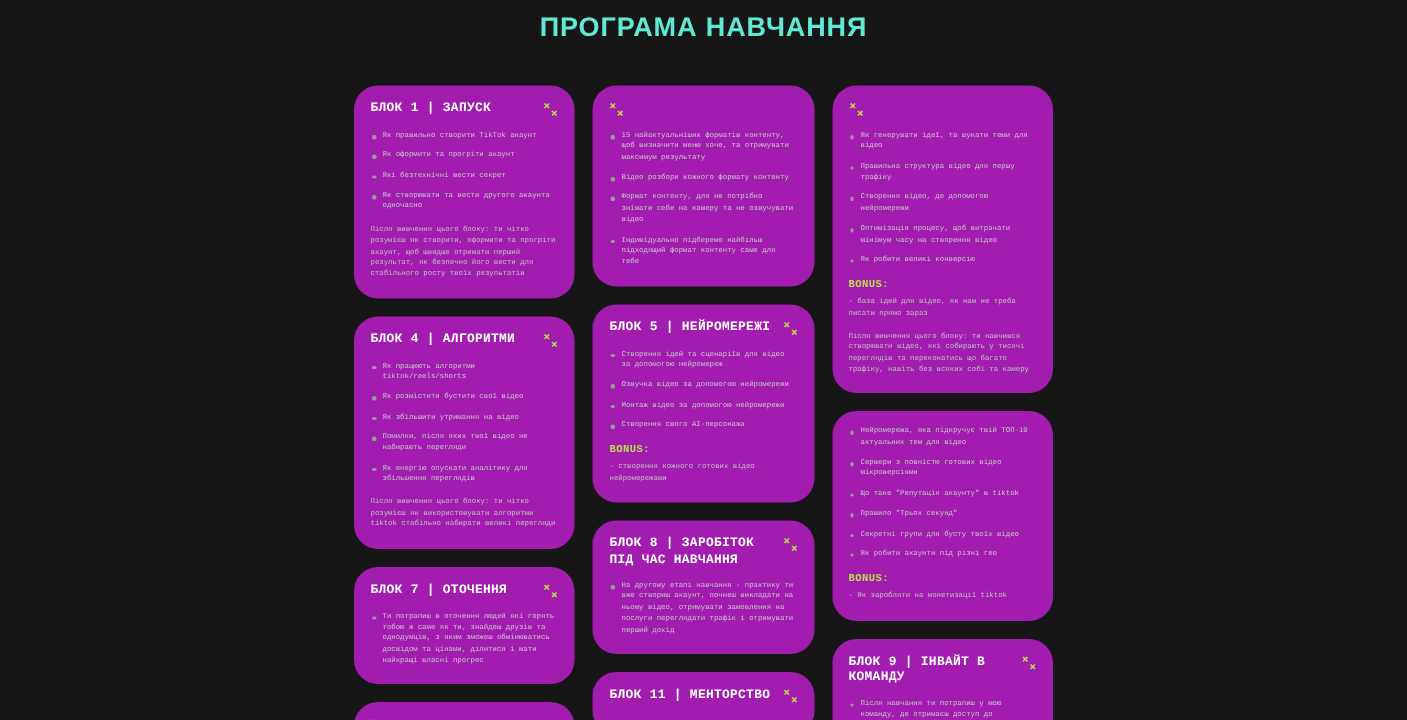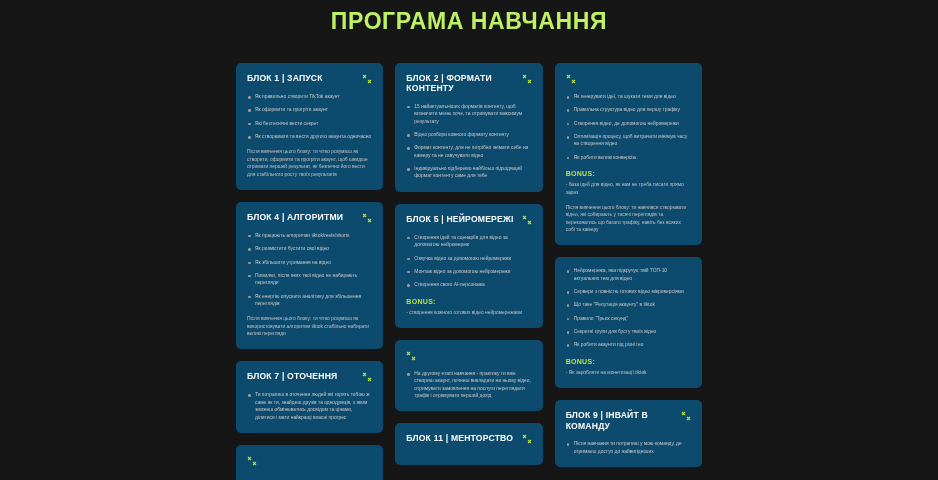--- a/index.html
+++ b/index.html
@@ -11,45 +11,46 @@
     overflow: hidden;
   }
   .page {
     position: relative;
     width: 938px;
     height: 480px;
     background: #161616;
   }
   .page-title {
     text-align: center;
-    color: #bef264;
-    font-size: 23px;
+    color: #5eead4;
+    font-size: 18px;
     font-weight: bold;
     letter-spacing: 0.6px;
     padding-top: 8px;
     text-transform: uppercase;
   }
   .columns {
     display: flex;
     gap: 12px;
     padding: 28px 236px 0 236px;
     align-items: flex-start;
   }
   .col {
     display: flex;
     flex-direction: column;
     gap: 12px;
     width: 148px;
   }
   .card {
     position: relative;
-    background: #0c4a6e;
-    border-radius: 5px;
+    background: #a21caf;
+    border-radius: 16px;
     padding: 10px 11px 12px 11px;
     color: #d7d7d7;
+    font-family: Liberation Mono, monospace;
   }
   .card-head {
     display: flex;
     justify-content: space-between;
     align-items: flex-start;
     gap: 6px;
     margin-bottom: 9px;
   }
   .card-title {
     color: #ffffff;
@@ -178,21 +179,20 @@
           </span>
         </div>
       </div>
 
     </div>
 
     <div class="col">
 
       <div class="card">
         <div class="card-head">
-          <div class="card-title">БЛОК 2 | ФОРМАТИ КОНТЕНТУ</div>
           <span class="deco-icon">
             <svg viewBox="0 0 10 10" width="10" height="10">
                 <path d="M1 1 L4 4 M4 1 L1 4 M6 6 L9 9 M9 6 L6 9" stroke="#b4e04a" stroke-width="1.1" fill="none"></path>
               </svg>
           </span>
         </div>
         <ul class="bullets">
           <li>15 найактуальніших форматів контенту, щоб визначити меню хоче, та отримувати максимум результату</li>
           <li>Відео розбори кожного формату контенту</li>
           <li>Формат контенту, для не потрібно знімати себе на камеру та не озвучувати відео</li>
@@ -214,20 +214,21 @@
           <li>Озвучка відео за допомогою нейромережи</li>
           <li>Монтаж відео за допомогою нейромережи</li>
           <li>Створення свого AI-персонажа</li>
         </ul>
         <div class="bonus-label">BONUS:</div>
         <div class="bonus-text">- створення кожного готових відео нейромережами</div>
       </div>
 
       <div class="card">
         <div class="card-head">
+          <div class="card-title">БЛОК 8 | ЗАРОБІТОК ПІД ЧАС НАВЧАННЯ</div>
           <span class="deco-icon">
             <svg viewBox="0 0 10 10" width="10" height="10">
                 <path d="M1 1 L4 4 M4 1 L1 4 M6 6 L9 9 M9 6 L6 9" stroke="#b4e04a" stroke-width="1.1" fill="none"></path>
               </svg>
           </span>
         </div>
         <ul class="bullets">
           <li>На другому етапі навчання - практику ти вже створиш акаунт, почнеш викладати на ньому відео, отримувати замовлення на послуги переглядати трафік і отримувати перший дохід</li>
         </ul>
       </div>

